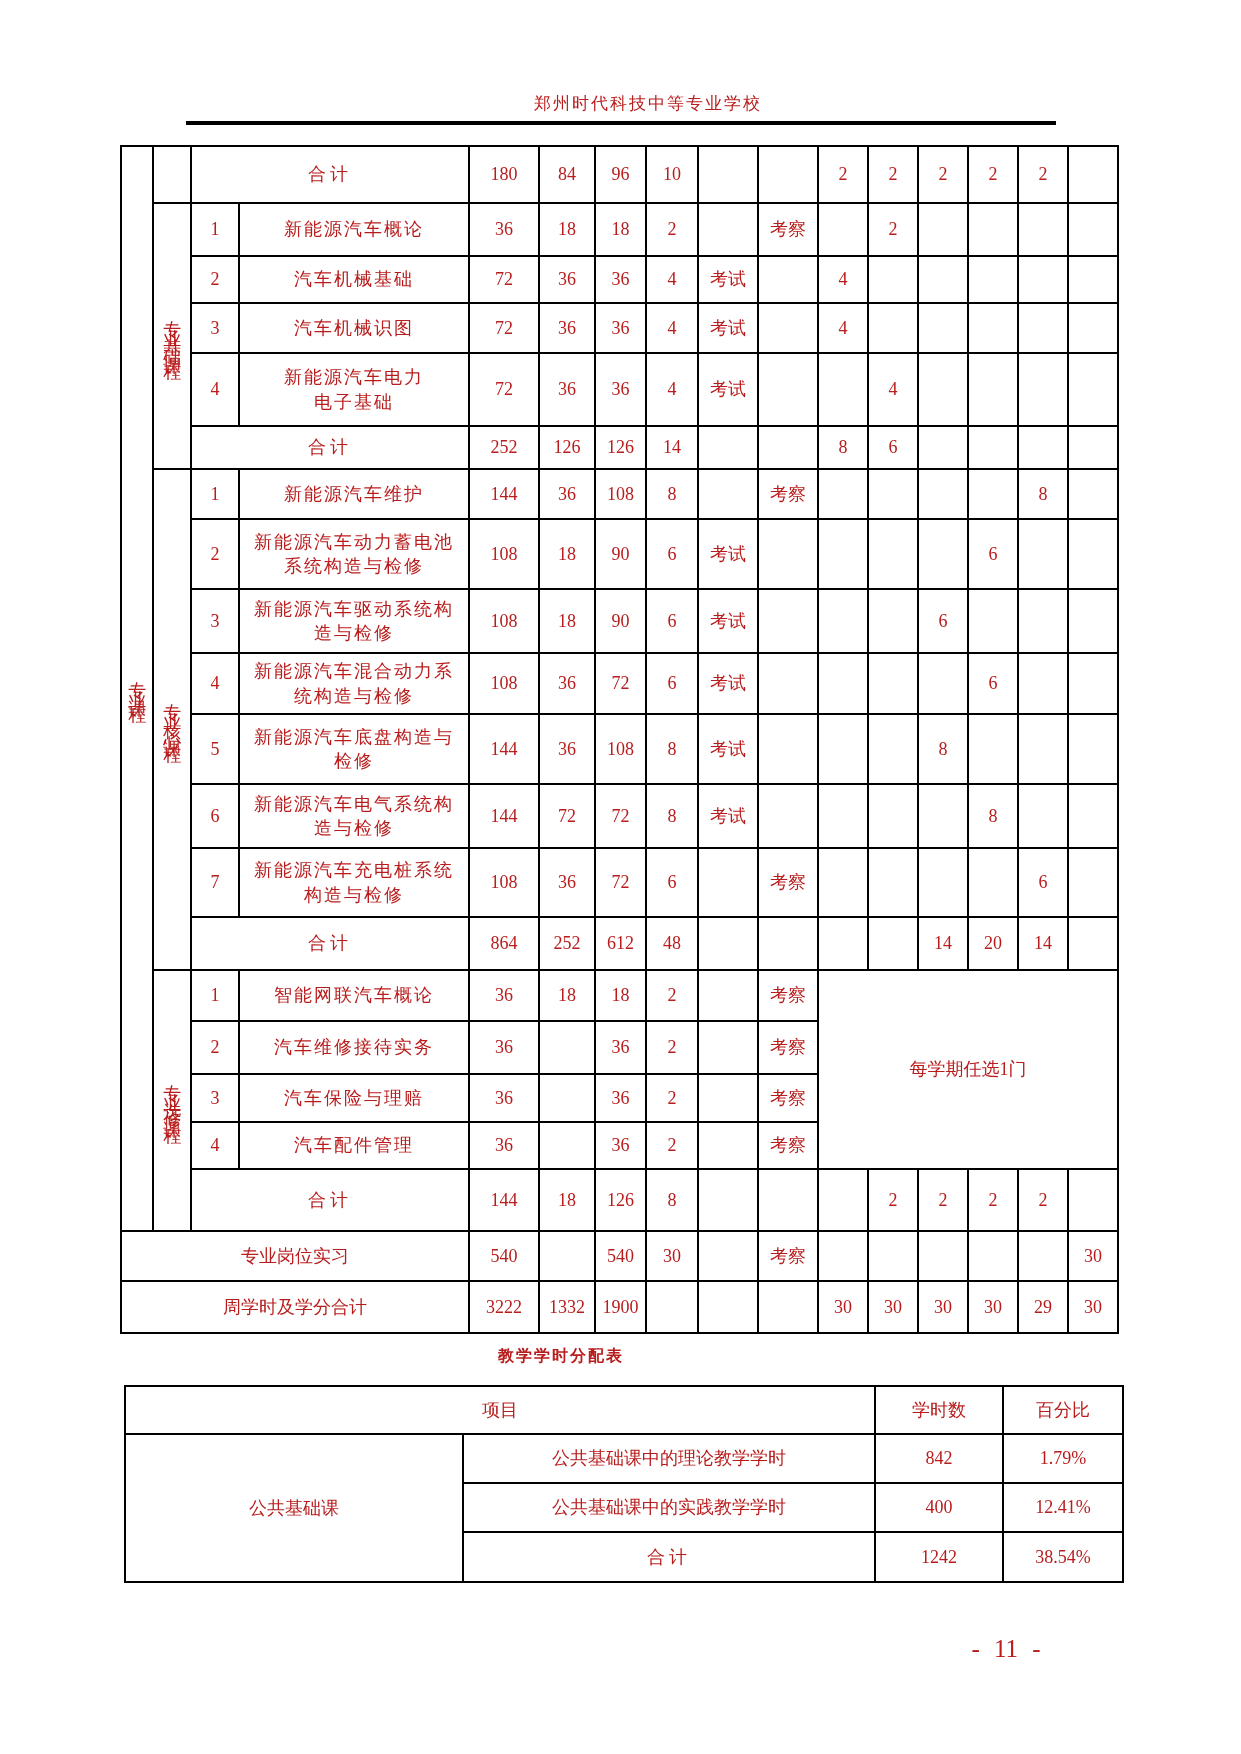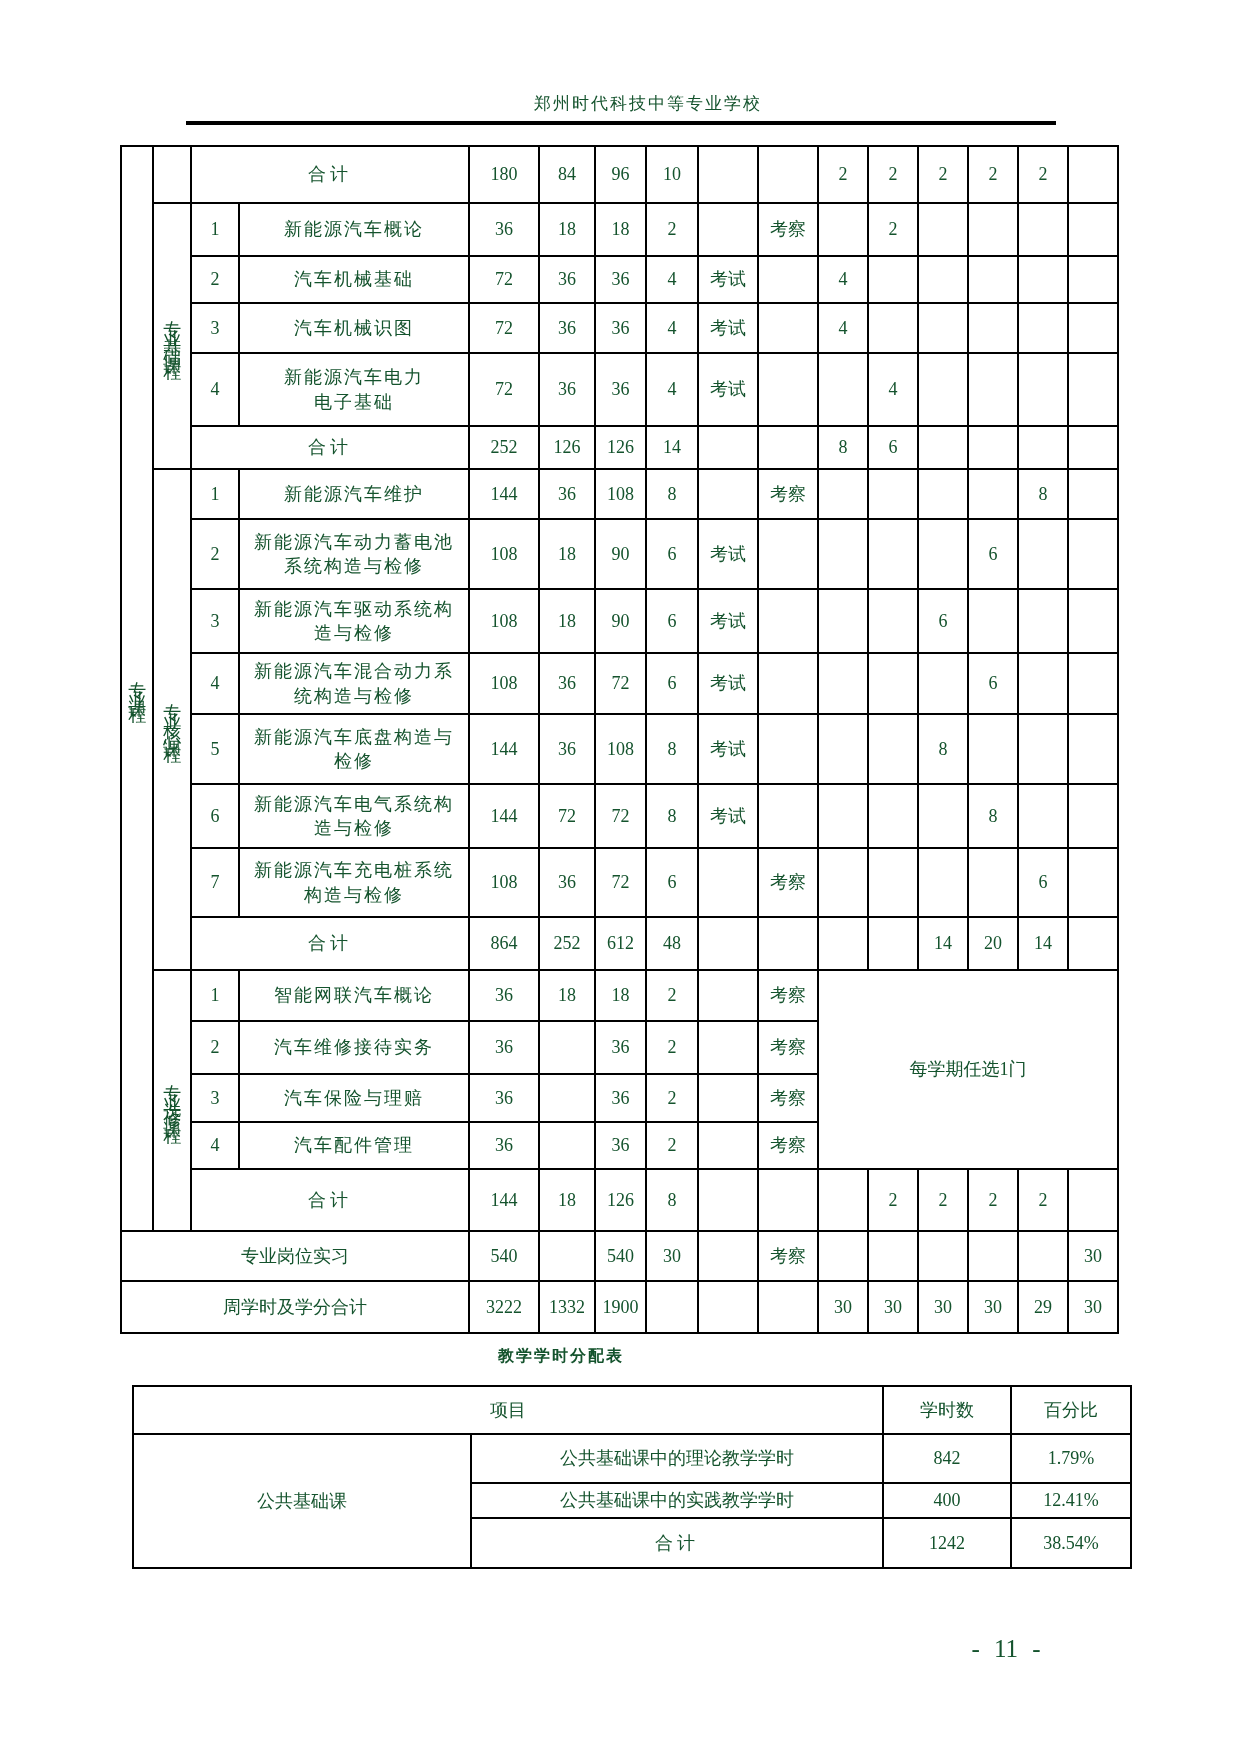--- a/index.html
+++ b/index.html
@@ -1,25 +1,25 @@
 <!DOCTYPE html>
 <html><head>
 <meta charset="utf-8">
 <style>
   html,body{margin:0;padding:0;background:#888;}
   .page{position:relative;width:1241px;height:1754px;background:#ffffff;
-        font-family:"Liberation Serif","DejaVu Serif",serif;color:#14532d;margin:0 auto;overflow:hidden;}
+        font-family:"Liberation Serif","DejaVu Serif",serif;color:#b91c1c;margin:0 auto;overflow:hidden;}
   .school{position:absolute;top:92px;left:648px;transform:translateX(-50%);
           font-size:17px;letter-spacing:2px;white-space:nowrap;}
   .rule{position:absolute;top:121px;left:186px;width:870px;height:4px;background:#000;}
   table.t{border-collapse:collapse;table-layout:fixed;position:absolute;}
   table.t td{border:2px solid #000;text-align:center;vertical-align:middle;
              font-size:18px;padding:0;line-height:1.35;overflow:hidden;}
   .main{left:120px;top:145px;width:997px;}
-  .alloc{left:132px;top:1385px;width:998px;}
+  .alloc{left:124px;top:1385px;width:998px;}
   .name{letter-spacing:2px;white-space:pre-line;line-height:1.75;}
   .sum{letter-spacing:4px;}
   .vtext{display:inline-block;writing-mode:vertical-rl;text-orientation:upright;
          letter-spacing:9px;font-size:18px;}
   .t2title{position:absolute;top:1346px;left:561px;transform:translateX(-50%);
            font-size:16px;font-weight:700;letter-spacing:2px;white-space:nowrap;}
   .pageno{position:absolute;top:1635px;left:1006px;transform:translateX(-50%);
           font-size:25px;word-spacing:8px;white-space:nowrap;}
 </style>
 </head>
@@ -392,21 +392,21 @@
         <td colspan="2">项目</td>
         <td>学时数</td>
         <td>百分比</td>
       </tr>
       <tr style="height:49px">
         <td rowspan="3">公共基础课</td>
         <td>公共基础课中的理论教学学时</td>
         <td>842</td>
         <td>1.79%</td>
       </tr>
-      <tr style="height:35px">
+      <tr style="height:49px">
         <td>公共基础课中的实践教学学时</td>
         <td>400</td>
         <td>12.41%</td>
       </tr>
       <tr style="height:50px">
         <td class="sum">合计</td>
         <td>1242</td>
         <td>38.54%</td>
       </tr>
     </tbody>

